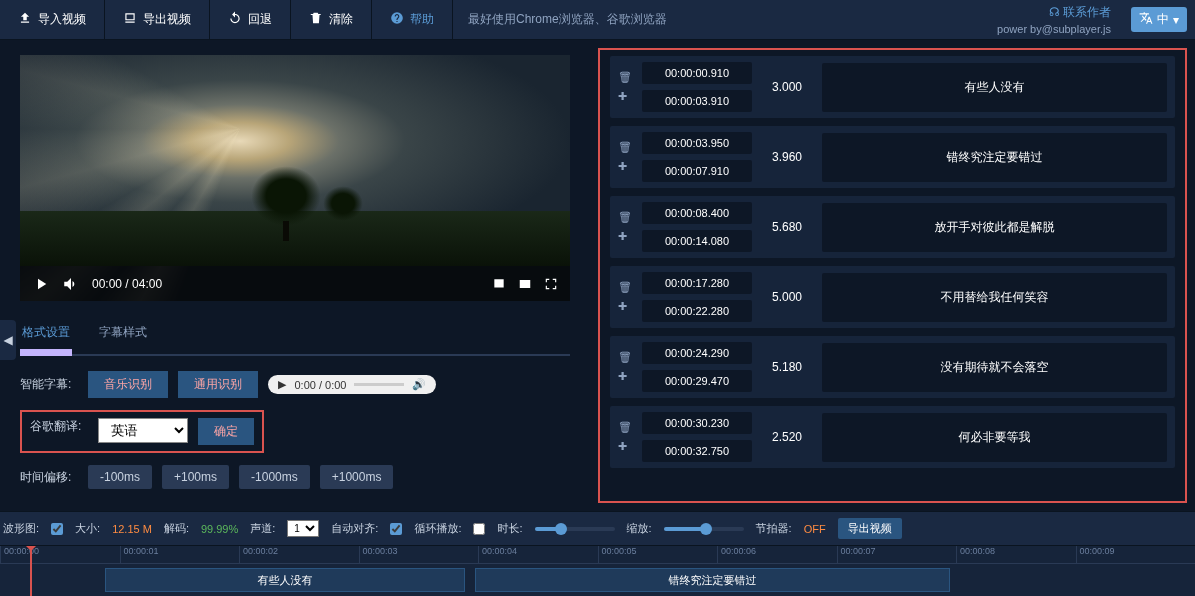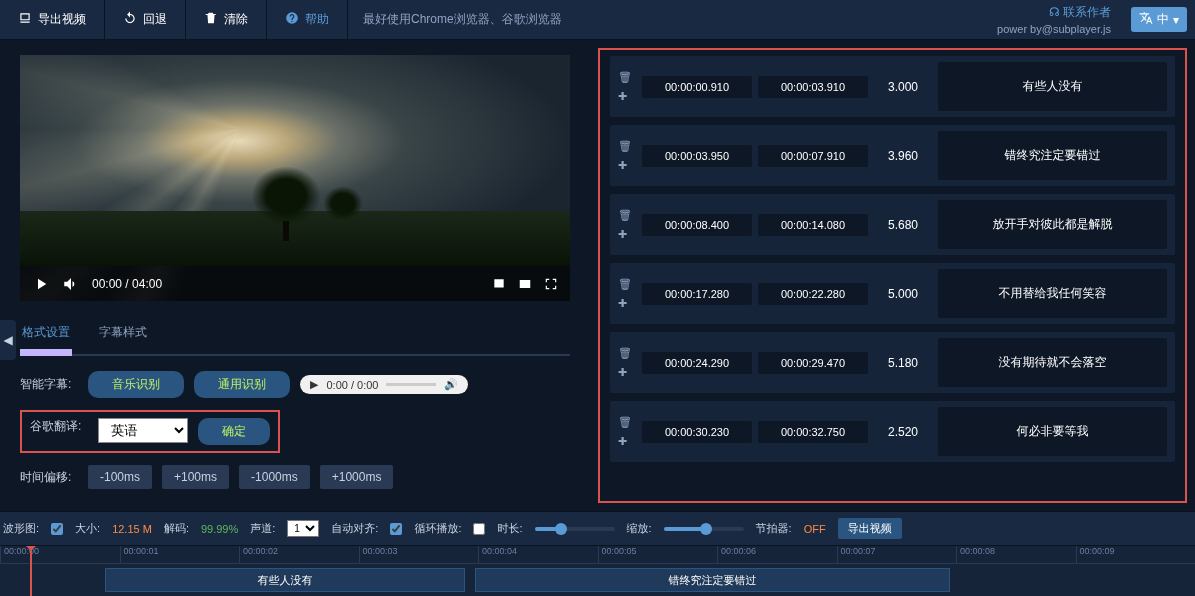--- a/index.html
+++ b/index.html
@@ -25,31 +25,31 @@
 .tree2{position:absolute;bottom:80px;left:55%;width:40px;height:35px;background:radial-gradient(ellipse,#0a1505 40%,transparent 70%);border-radius:50%}
 .vcontrols{position:absolute;bottom:0;left:0;right:0;height:35px;background:rgba(0,0,0,0.7);display:flex;align-items:center;padding:0 12px;gap:12px;color:#fff}
 .vbtn{cursor:pointer;display:flex;align-items:center}
 .vtime{font-size:12px}
 .vspacer{flex:1}
 .tabs{display:flex;gap:25px;border-bottom:2px solid #2a3a55;margin-bottom:15px}
 .tab{padding:8px 2px;color:#8fa3c0;cursor:pointer}
 .tab.active{color:#5b9bd5;border-bottom:7px solid #c4b5fd;margin-bottom:-2px}
 .form-row{display:flex;align-items:center;gap:10px;margin-bottom:12px}
 .form-label{width:58px;color:#c8d2e0}
-.chip{background:#2a5580;padding:5px 24px;border-radius:10px;cursor:pointer;color:#bef264}
+.chip{background:#2a5580;padding:5px 16px;border-radius:0;cursor:pointer;color:#fca5a5}
 .chip-gray{background:#2a3a55;padding:5px 12px;border-radius:2px;cursor:pointer}
 .audio-mini{display:flex;align-items:center;gap:8px;background:#f0f0f0;color:#333;padding:3px 10px;border-radius:15px;font-size:11px}
 .translate-box{border:2px solid #d9534f;padding:6px 8px;display:flex;align-items:flex-start;gap:10px}
 .sel{background:#fff;color:#000;padding:3px 8px;border:1px solid #888;width:90px}
 .right-pane{flex:1;padding:8px;overflow:hidden}
 .sub-list{border:2px solid #d9534f;height:100%;padding:6px 10px;display:flex;flex-direction:column;gap:8px;overflow-y:auto}
 .sub-row{display:flex;align-items:center;gap:10px;background:#16243a;padding:6px 8px;border-radius:2px}
 .sub-icons{display:flex;flex-direction:column;gap:6px;color:#8fa3c0;width:14px}
 .sub-icons span{cursor:pointer;font-size:11px}
-.sub-times{display:flex;flex-direction:row;gap:6px}
+.sub-times{display:flex;flex-direction:column;gap:6px}
 .time-box{background:#0d1726;padding:5px 14px;border-radius:2px;color:#fff;font-size:11px;text-align:center;min-width:110px}
 .sub-dur{color:#fff;width:50px;text-align:center}
 .sub-text{flex:1;background:#0d1726;padding:16px;text-align:center;color:#fff;border-radius:2px}
 .bottom{background:#1a2942;border-top:1px solid #0a1420}
 .brow1{display:flex;align-items:center;gap:12px;padding:6px 3px;font-size:11px;border-bottom:1px solid #0a1420}
 .blabel{color:#c8d2e0}
 .bval-orange{color:#ff8c42}
 .bval-green{color:#5cb85c}
 .cb{width:12px;height:12px;accent-color:#5b9bd5}
 .slider{width:80px;height:4px;background:#2a3a55;position:relative;border-radius:2px}
@@ -67,20 +67,26 @@
 svg{width:14px;height:14px;fill:currentColor}
 .icon-lg svg{width:18px;height:18px}
 </style>
 </head>
 <body>
 
 <div class="app">
   <div class="toolbar">
     <div class="tb-btn">
         <span><svg viewBox="0 0 24 24">
+            <path d="M9 16h6v-6h4l-7-7-7 7h4v6zm-4 2h14v2H5v-2z"></path>
+          </svg></span>
+        <span>导入视频</span>
+      </div>
+    <div class="tb-btn">
+        <span><svg viewBox="0 0 24 24">
             <path d="M4 4h16v12H4V4zm2 2v8h12V6H6zm-2 12h16v2H4v-2z"></path>
           </svg></span>
         <span>导出视频</span>
       </div>
     <div class="tb-btn">
         <span><svg viewBox="0 0 24 24">
             <path d="M12 5V1L7 6l5 5V7c3.3 0 6 2.7 6 6s-2.7 6-6 6-6-2.7-6-6H4c0 4.4 3.6 8 8 8s8-3.6 8-8-3.6-8-8-8z"></path>
           </svg></span>
         <span>回退</span>
       </div>

